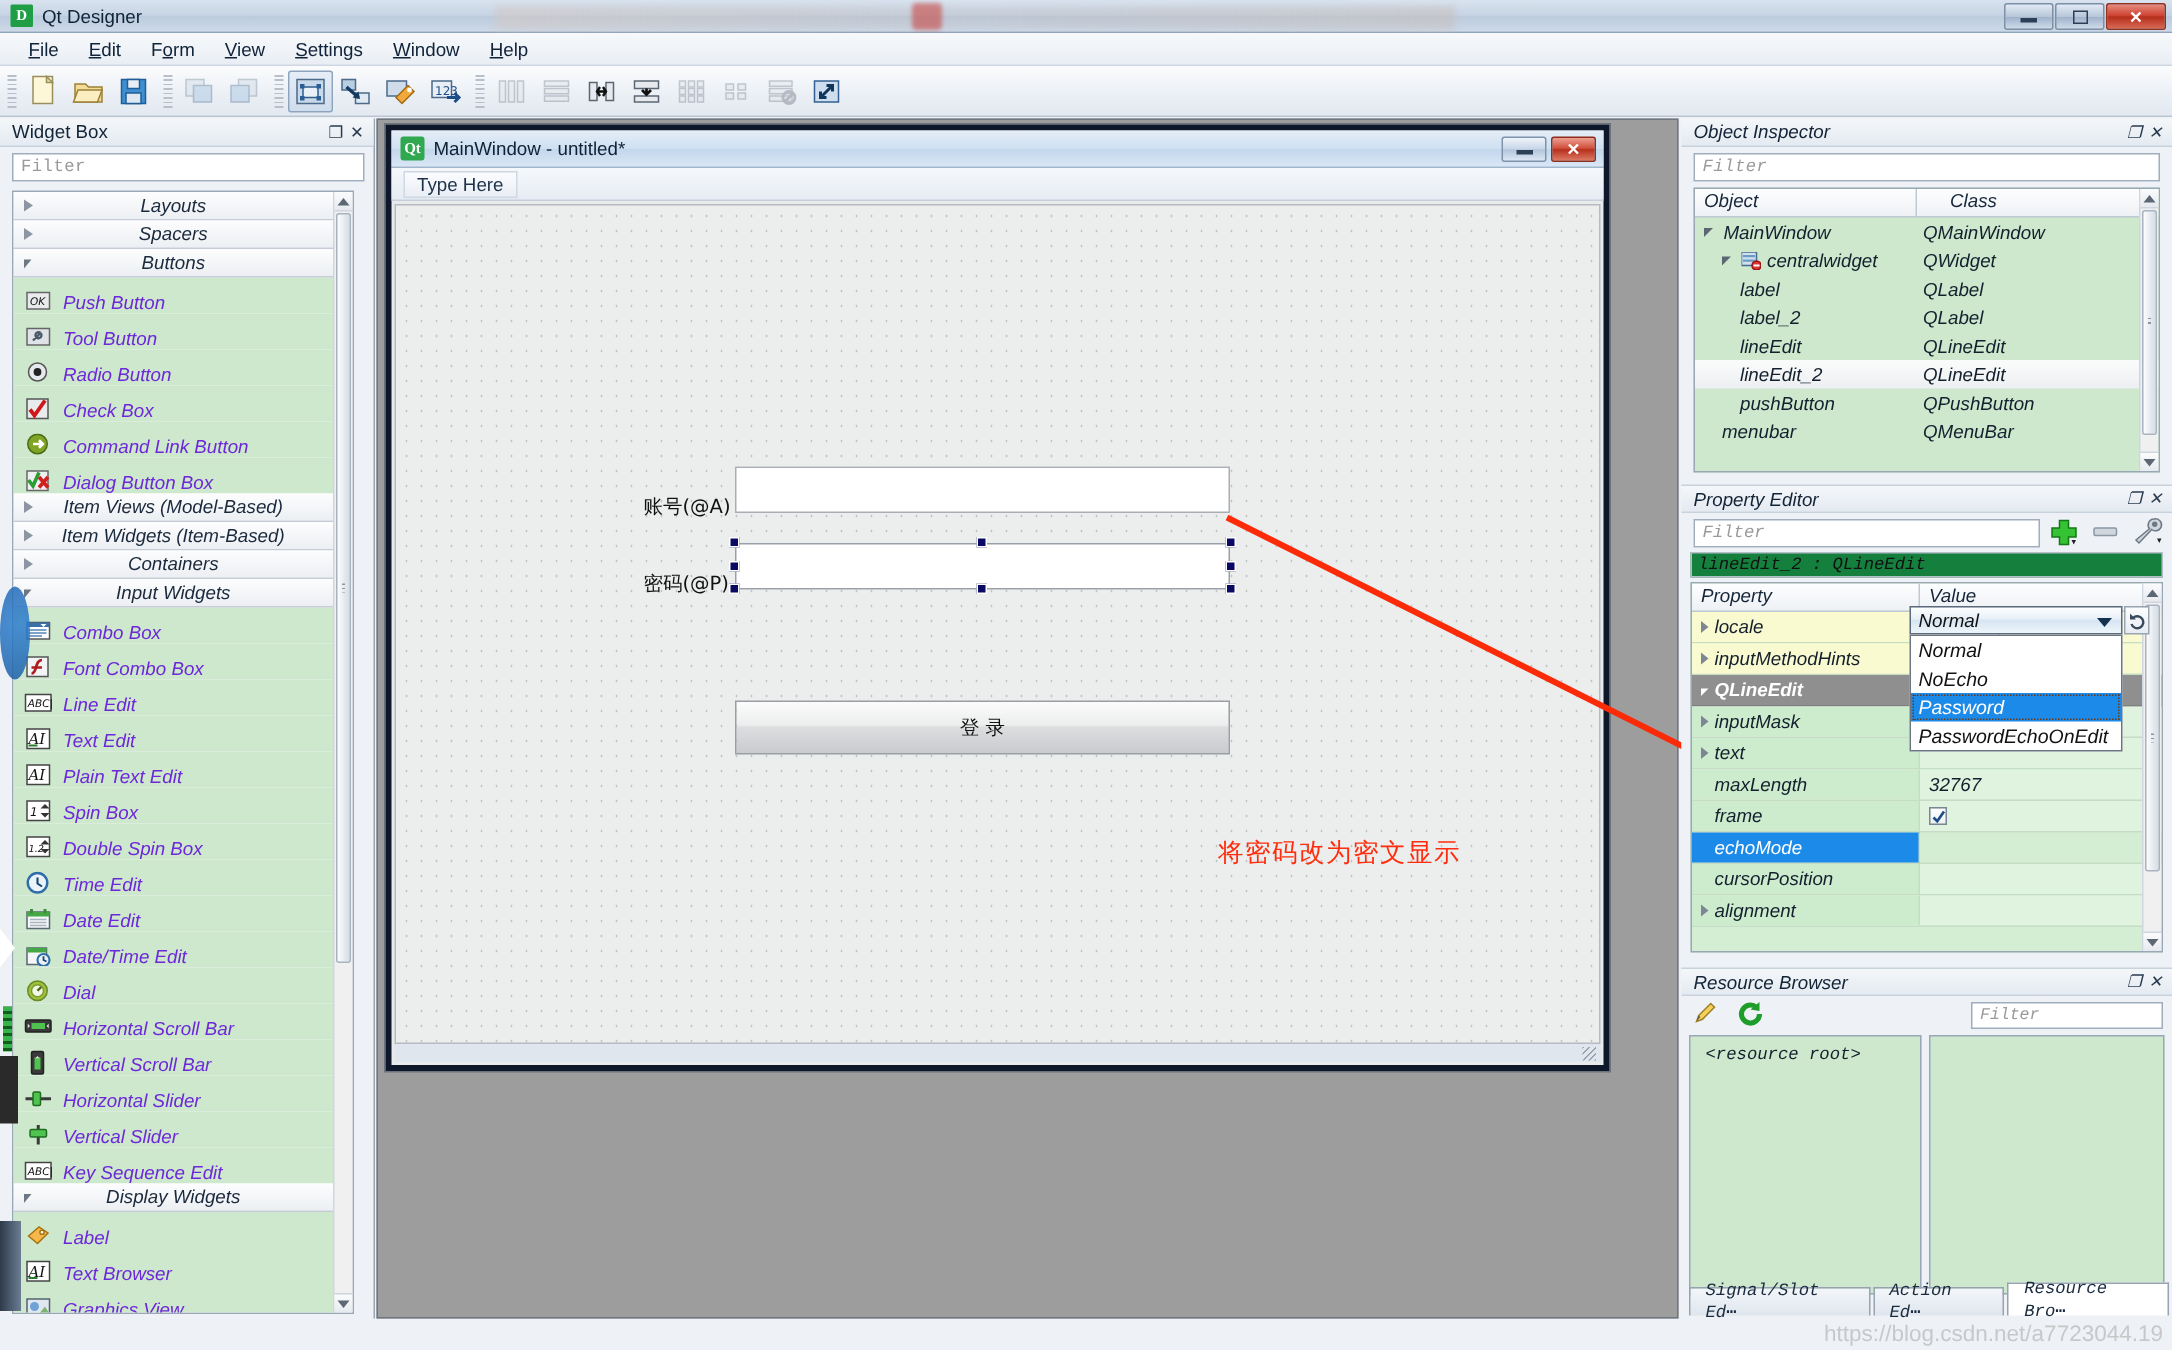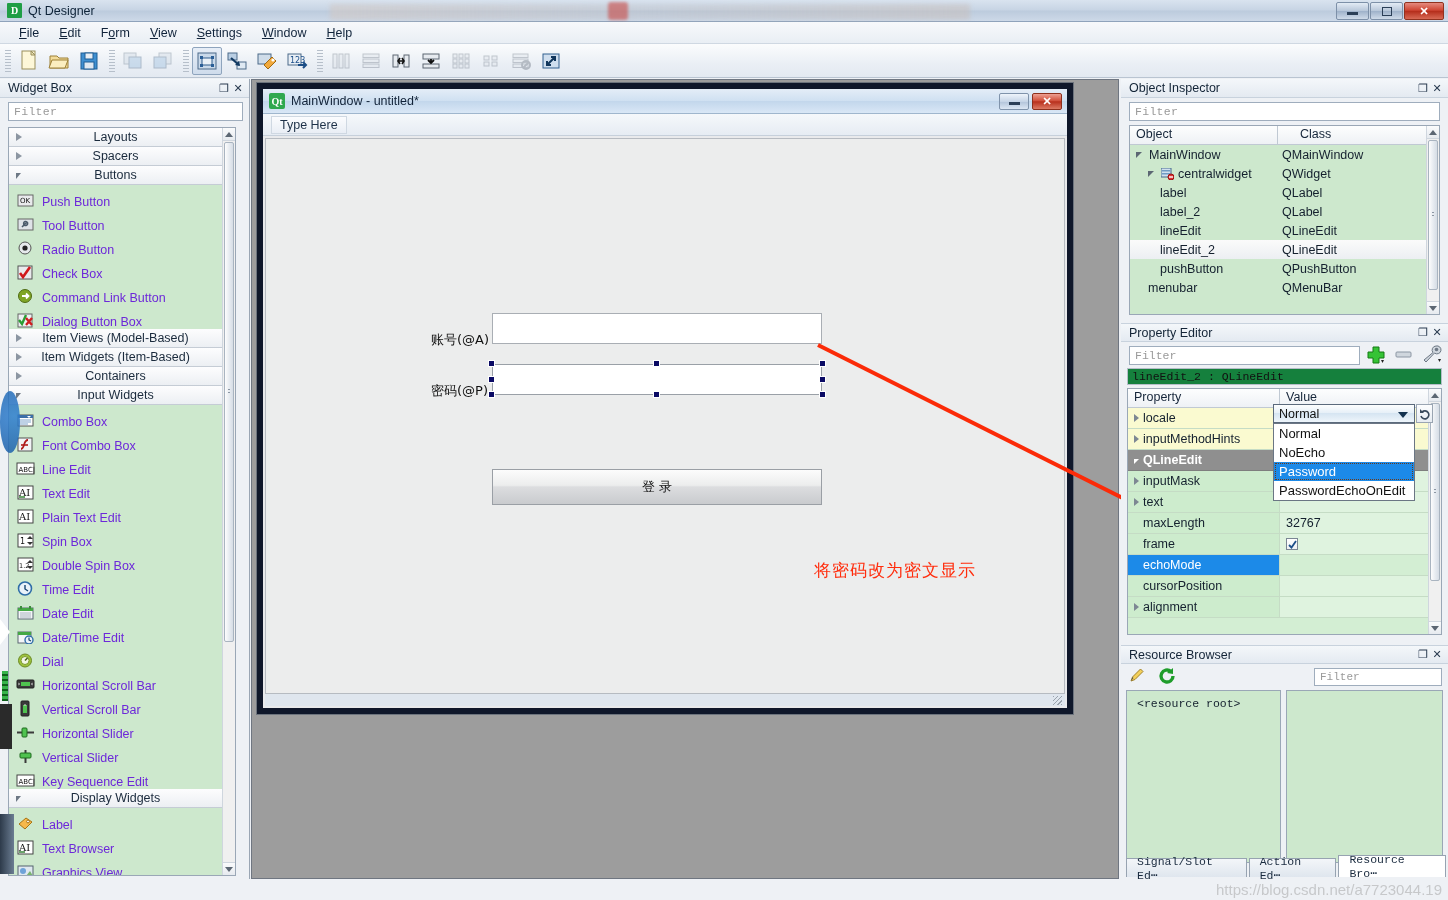--- a/index.html
+++ b/index.html
@@ -83,21 +83,21 @@
   .dock-btn{width:14px;height:14px;display:flex;align-items:center;justify-content:center;color:#2a3b50;font-size:11px;}
   .filterbox{
     margin:4px 6px 4px 8px;height:19px;border:1px solid #9fadbd;background:#fff;
     display:flex;align-items:center;padding:0 5px;
   }
   .filterbox span{color:#9a9a9a;font-family:"Liberation Mono",monospace;font-size:11.5px;letter-spacing:.3px;}
   .wb-list{
     position:absolute;left:8px;top:48px;width:228px;height:int;bottom:3px;
     border:1px solid #9aa7b6;background:#fff;overflow:hidden;
   }
-  .wb-scroll{position:absolute;left:0;top:0;right:13px;bottom:0;overflow:hidden;}
+  .wb-scroll{position:absolute;left:0;top:0;right:13px;bottom:0;overflow:hidden;font-style:italic;}
   .cat{
     height:19px;display:flex;align-items:center;justify-content:center;position:relative;
     background:linear-gradient(to bottom,#fdfdfe,#eceff3);
     border-bottom:1px solid #c5ccd5;font-size:12.5px;color:#1a2a3c;
   }
   .cat .arrow{position:absolute;left:7px;top:5px;width:0;height:0;}
   .arrow.closed{border-left:6px solid #8c96a2;border-top:4px solid transparent;border-bottom:4px solid transparent;}
   .arrow.open{border-top:6px solid #6d7885;border-right:5px solid transparent;border-left:0;margin-top:2px;}
   .witem{
     height:24px;display:flex;align-items:flex-end;background:#cde8cd;padding-left:6px;gap:7px;font-size:12.5px;color:#6d28d9;
@@ -114,21 +114,21 @@
   .tri-up{width:0;height:0;border-left:4px solid transparent;border-right:4px solid transparent;border-bottom:5px solid #5c6773;}
   .tri-dn{width:0;height:0;border-left:4px solid transparent;border-right:4px solid transparent;border-top:5px solid #5c6773;}
 
   
   .workspace{
     position:absolute;left:251px;top:79px;width:868px;height:800px;
     background:#9d9d9d;border:1px solid #6f7681;
   }
   .formwin{
     position:absolute;left:5px;top:3px;width:816px;height:631px;
-    background:#e9eaec;border:6px solid #0f172a;box-shadow:0 0 0 1px #6c737d;
+    background:#e9eaec;border:4px solid #0f172a;box-shadow:0 0 0 1px #6c737d;
   }
   .form-tb{
     height:25px;background:linear-gradient(to bottom,#e4edf7,#cfe0f1 50%,#c3d7ec 52%,#d9e7f6);
     border-bottom:1px solid #9fb6cd;display:flex;align-items:center;padding-left:6px;
   }
   .qt-badge{width:16px;height:16px;background:#2fa84f;color:#fff;font-size:10px;font-weight:bold;
      display:flex;align-items:center;justify-content:center;border-radius:2px;margin-right:6px;font-family:"Liberation Serif",serif;}
   .form-title{font-size:12.5px;color:#102137;}
   .form-tb .sp{flex:1;}
   .fbtn{width:30px;height:17px;margin-right:3px;border:1px solid #7f93ab;border-radius:2px;
@@ -154,21 +154,21 @@
 
   .f-label{position:absolute;font-size:13px;color:#111;font-family:"DejaVu Sans",sans-serif;letter-spacing:0px;}
   .f-input{position:absolute;background:#fff;border:1px solid #a9aeb4;}
   .f-btn{position:absolute;background:linear-gradient(to bottom,#fcfcfc,#eceded 45%,#dcdddf 50%,#c9cbce);
      border:1px solid #9a9fa5;display:flex;align-items:center;justify-content:center;font-size:13px;color:#111;
      font-family:"DejaVu Sans",sans-serif;}
   .handle{position:absolute;width:7px;height:7px;background:#0a0a64;border:1px solid #fff;}
   .annot{position:absolute;color:#ff2d0d;font-size:17px;font-family:"DejaVu Sans",sans-serif;letter-spacing:1px;white-space:nowrap;}
 
   
-  .dock-right{position:absolute;left:1121px;top:79px;width:327px;height:800px;background:#eef1f5;}
+  .dock-right{position:absolute;left:1121px;top:79px;width:327px;height:800px;background:#eef1f5;font-style:italic;}
   .panel{position:absolute;left:0;width:327px;background:#eef1f5;}
   .ptitle{height:19px;display:flex;align-items:center;padding:0 4px 0 8px;
     background:linear-gradient(to bottom,#f4f7fa,#e4eaf1);border-bottom:1px solid #c8d2dd;
     border-top:1px solid #c8d2dd; font-size:12.5px;color:#132437;}
   .ptitle .sp{flex:1;}
   .tree{border:1px solid #9aa7b6;background:#cde8cd;position:relative;overflow:hidden;}
   .thead{display:flex;height:19px;background:linear-gradient(to bottom,#fdfefe,#eef1f5);border-bottom:1px solid #c0c9d3;font-size:12.5px;color:#16263a;gap:16px;}
   .thead div{padding:1px 6px;}
   .thead .c1{width:148px;border-right:1px solid #c0c9d3;}
   .trow{display:flex;height:19px;align-items:center;font-size:12.5px;color:#14202e;}

